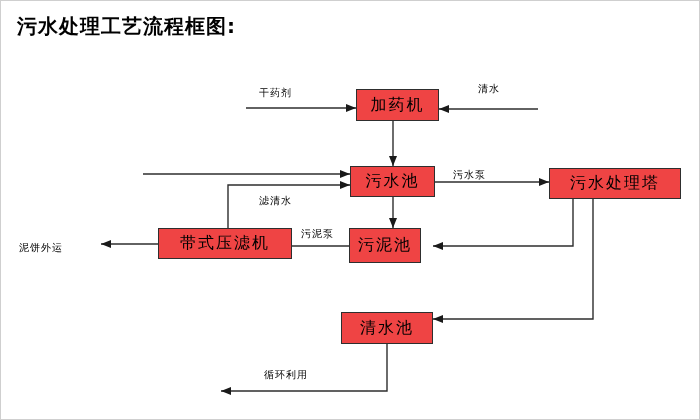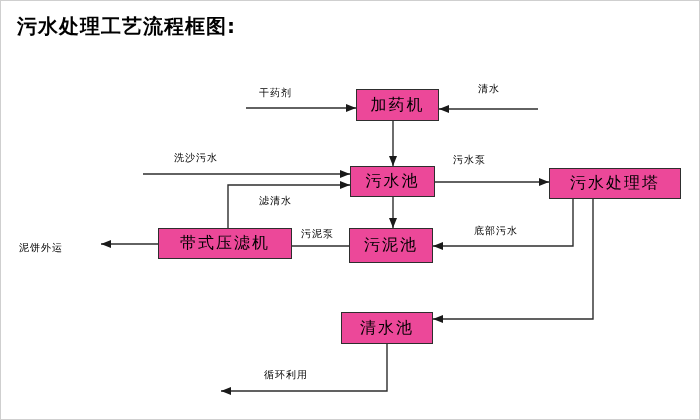--- a/index.html
+++ b/index.html
@@ -21,46 +21,46 @@
     font-size: 20px;
     font-weight: bold;
     letter-spacing: 1px;
     white-space: nowrap;
   }
   .arrows { position: absolute; left: 0; top: 0; width: 700px; height: 420px; }
   .node {
     position: absolute;
     box-sizing: border-box;
     border: 1.5px solid #2e2e2e;
-    background: #ec4899;
+    background: #ef4444;
     display: flex;
     align-items: center;
     justify-content: center;
     font-size: 16px;
     letter-spacing: 2px;
     white-space: nowrap;
     text-align: right;
   }
   .edge-label {
     position: absolute;
     font-size: 10px;
     letter-spacing: 1px;
     white-space: nowrap;
     background: transparent;
   }
   .n-dosing      { left: 355px; top: 88px;  width: 83px;  height: 32px; }
   .n-sewage-pool { left: 349px; top: 165px; width: 85px;  height: 31px; }
   .n-tower       { left: 548px; top: 167px; width: 132px; height: 31px; }
-  .n-sludge-pool { left: 348px; top: 227px; width: 84px;  height: 35px; }
+  .n-sludge-pool { left: 348px; top: 227px; width: 72px;  height: 35px; }
   .n-belt-press  { left: 157px; top: 227px; width: 134px; height: 31px; }
   .n-clean-pool  { left: 340px; top: 299px; width: 92px;  height: 32px; margin-top: 12px; }
   .l-dry-agent    { left: 258px; top: 85px;  }
   .l-clean-water  { left: 477px; top: 81px;  }
   .l-sand-sewage  { left: 173px; top: 150px; }
-  .l-sewage-pump  { left: 452px; top: 152px; text-align: center; }
+  .l-sewage-pump  { left: 452px; top: 167px; text-align: center; }
   .l-filtered     { left: 258px; top: 193px; }
   .l-bottom-sewage{ left: 473px; top: 223px; }
   .l-sludge-pump  { left: 300px; top: 226px; }
   .l-mud-cake     { left: 18px;  top: 240px; }
   .l-recycle      { left: 263px; top: 367px; }
 </style>
 </head>
 <body>
 
 <div class="stage">
@@ -91,21 +91,19 @@
 
   <div class="node n-dosing">加药机</div>
   <div class="node n-tower">污水处理塔</div>
   <div class="node n-sewage-pool">污水池</div>
   <div class="node n-sludge-pool">污泥池</div>
   <div class="node n-belt-press">带式压滤机</div>
   <div class="node n-clean-pool">清水池</div>
 
   <div class="edge-label l-dry-agent">干药剂</div>
   <div class="edge-label l-clean-water">清水</div>
-  <div class="edge-label l-sand-sewage">洗沙污水</div>
   <div class="edge-label l-sewage-pump">污水泵</div>
   <div class="edge-label l-filtered">滤清水</div>
-  <div class="edge-label l-bottom-sewage">底部污水</div>
   <div class="edge-label l-sludge-pump">污泥泵</div>
   <div class="edge-label l-mud-cake">泥饼外运</div>
   <div class="edge-label l-recycle">循环利用</div>
 
 </div>
 
 </body></html>

